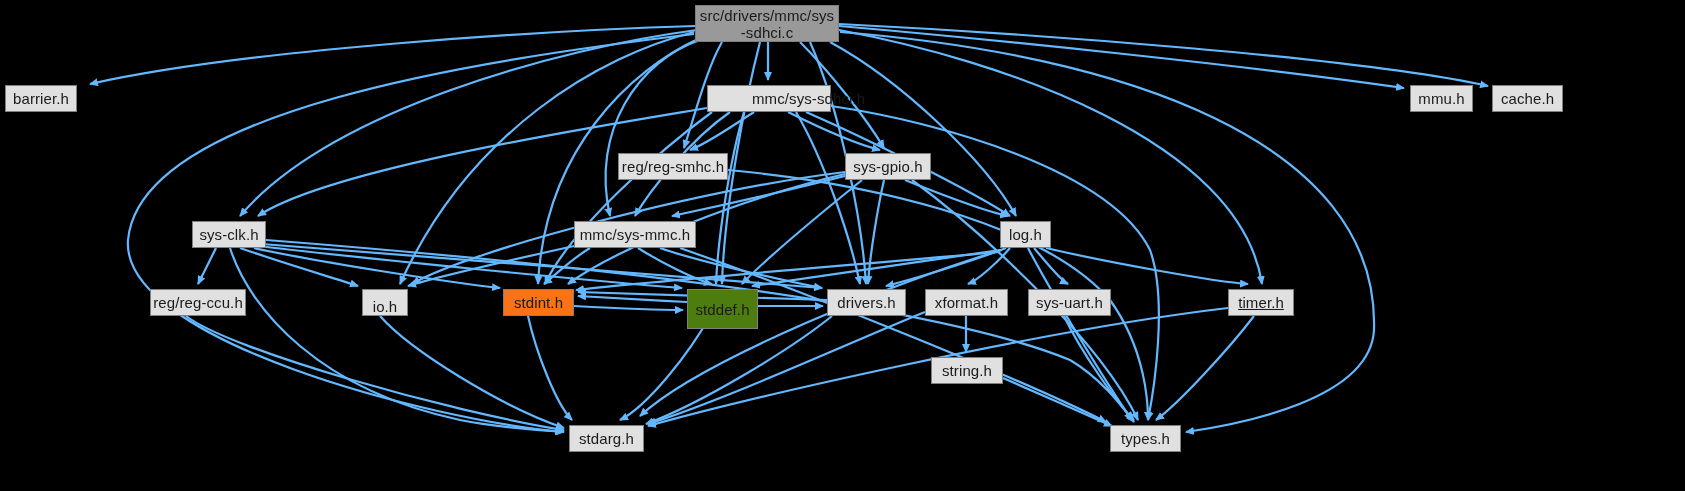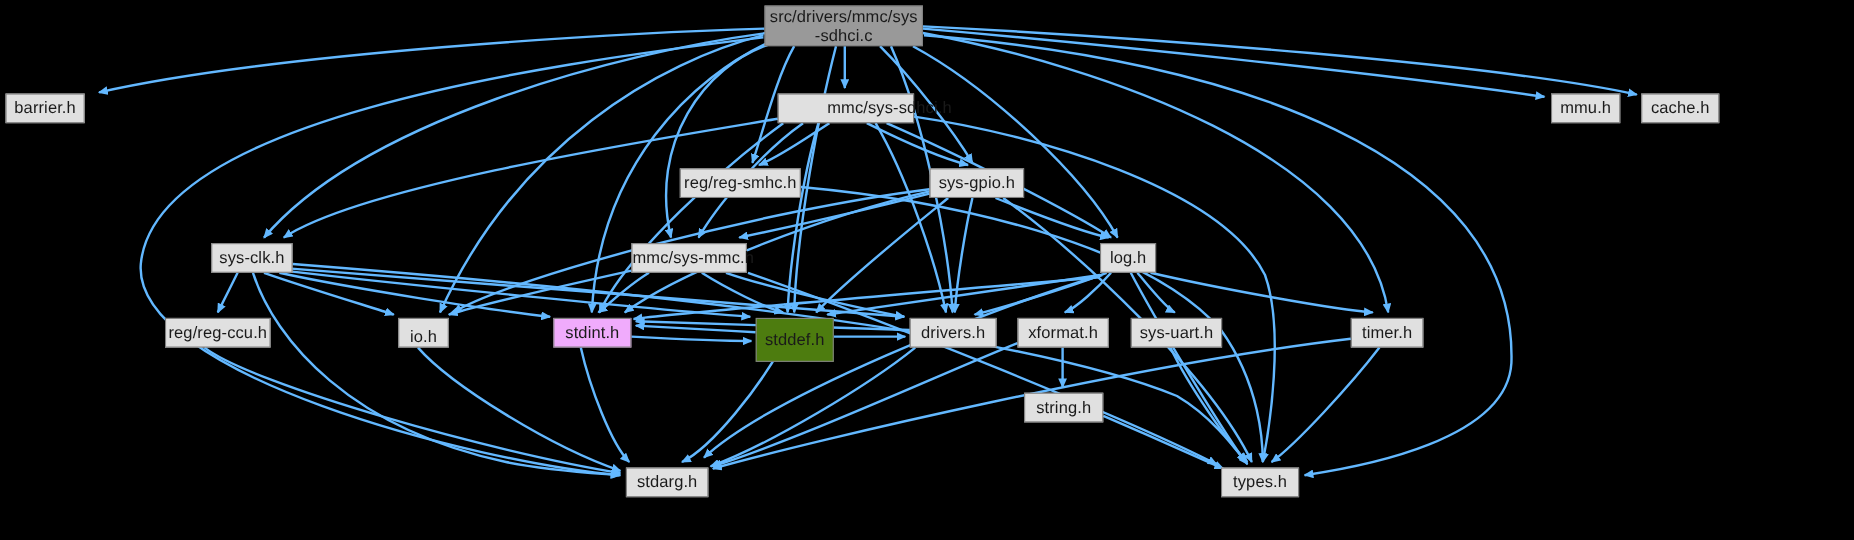--- a/index.html
+++ b/index.html
@@ -134,27 +134,27 @@
   <div id="nodes-group">
       <div class="node root" style="left: 695px; top: 5px; width: 144px; height: 37px; background: rgb(153, 153, 153); border-color: rgb(128, 128, 128);"><span class="node-label">src/drivers/mmc/sys
 -sdhci.c</span></div>
       <div class="node" style="left: 5px; top: 85px; width: 72px; height: 27px; background: rgb(224, 224, 224); border-color: rgb(128, 128, 128);"><span class="node-label">barrier.h</span></div>
       <div class="node" style="left: 707px; top: 85px; width: 124px; height: 27px; background: rgb(224, 224, 224); border-color: rgb(128, 128, 128); padding-left: 44px;"><span class="node-label">mmc/sys-sdhci.h</span></div>
       <div class="node" style="left: 1410px; top: 85px; width: 63px; height: 27px; background: rgb(224, 224, 224); border-color: rgb(128, 128, 128);"><span class="node-label">mmu.h</span></div>
       <div class="node" style="left: 1492px; top: 85px; width: 71px; height: 27px; background: rgb(224, 224, 224); border-color: rgb(128, 128, 128);"><span class="node-label">cache.h</span></div>
       <div class="node" style="left: 618px; top: 153px; width: 110px; height: 27px; background: rgb(224, 224, 224); border-color: rgb(128, 128, 128);"><span class="node-label">reg/reg-smhc.h</span></div>
       <div class="node" style="left: 845px; top: 153px; width: 86px; height: 27px; background: rgb(224, 224, 224); border-color: rgb(128, 128, 128);"><span class="node-label">sys-gpio.h</span></div>
       <div class="node" style="left: 192px; top: 221px; width: 74px; height: 27px; background: rgb(224, 224, 224); border-color: rgb(128, 128, 128);"><span class="node-label">sys-clk.h</span></div>
-      <div class="node" style="left: 574px; top: 221px; width: 105px; height: 27px; background: rgb(224, 224, 224); border-color: rgb(128, 128, 128);"><span class="node-label">mmc/sys-mmc.h</span></div>
+      <div class="node" style="left: 574px; top: 221px; width: 122px; height: 27px; background: rgb(224, 224, 224); border-color: rgb(128, 128, 128);"><span class="node-label">mmc/sys-mmc.h</span></div>
       <div class="node" style="left: 1000px; top: 221px; width: 51px; height: 27px; background: rgb(224, 224, 224); border-color: rgb(128, 128, 128);"><span class="node-label">log.h</span></div>
       <div class="node" style="left: 150px; top: 289px; width: 96px; height: 27px; background: rgb(224, 224, 224); border-color: rgb(128, 128, 128);"><span class="node-label">reg/reg-ccu.h</span></div>
       <div class="node" style="left: 362px; top: 289px; width: 46px; height: 27px; background: rgb(224, 224, 224); border-color: rgb(128, 128, 128); align-items: flex-end;"><span class="node-label">io.h</span></div>
-      <div class="node" style="left: 503px; top: 289px; width: 71px; height: 27px; background: #f0abfc; border-color: rgb(128, 128, 128);"><span class="node-label">stdint.h</span></div>
+      <div class="node" style="left: 503px; top: 289px; width: 71px; height: 27px; background: #f97316; border-color: rgb(128, 128, 128);"><span class="node-label">stdint.h</span></div>
       <div class="node" style="left: 687px; top: 289px; width: 71px; height: 40px; background: #4d7c0f; border-color: rgb(128, 128, 128);"><span class="node-label">stddef.h</span></div>
       <div class="node" style="left: 827px; top: 289px; width: 79px; height: 27px; background: rgb(224, 224, 224); border-color: rgb(128, 128, 128);"><span class="node-label">drivers.h</span></div>
       <div class="node" style="left: 925px; top: 289px; width: 83px; height: 27px; background: rgb(224, 224, 224); border-color: rgb(128, 128, 128);"><span class="node-label">xformat.h</span></div>
       <div class="node" style="left: 1028px; top: 289px; width: 83px; height: 27px; background: rgb(224, 224, 224); border-color: rgb(128, 128, 128);"><span class="node-label">sys-uart.h</span></div>
-      <div class="node" style="left: 1228px; top: 289px; width: 66px; height: 27px; background: rgb(224, 224, 224); border-color: rgb(128, 128, 128);"><span class="node-label">timer.h</span></div>
+      <div class="node" style="left: 1228px; top: 289px; width: 66px; height: 27px; background: rgb(224, 224, 224); border-color: rgb(128, 128, 128); text-decoration: underline;"><span class="node-label">timer.h</span></div>
       <div class="node" style="left: 931px; top: 357px; width: 72px; height: 27px; background: rgb(224, 224, 224); border-color: rgb(128, 128, 128);"><span class="node-label">string.h</span></div>
       <div class="node" style="left: 569px; top: 425px; width: 75px; height: 27px; background: rgb(224, 224, 224); border-color: rgb(128, 128, 128);"><span class="node-label">stdarg.h</span></div>
       <div class="node" style="left: 1110px; top: 425px; width: 71px; height: 27px; background: rgb(224, 224, 224); border-color: rgb(128, 128, 128);"><span class="node-label">types.h</span></div>
     </div>
 </div>
 
 </body></html>

